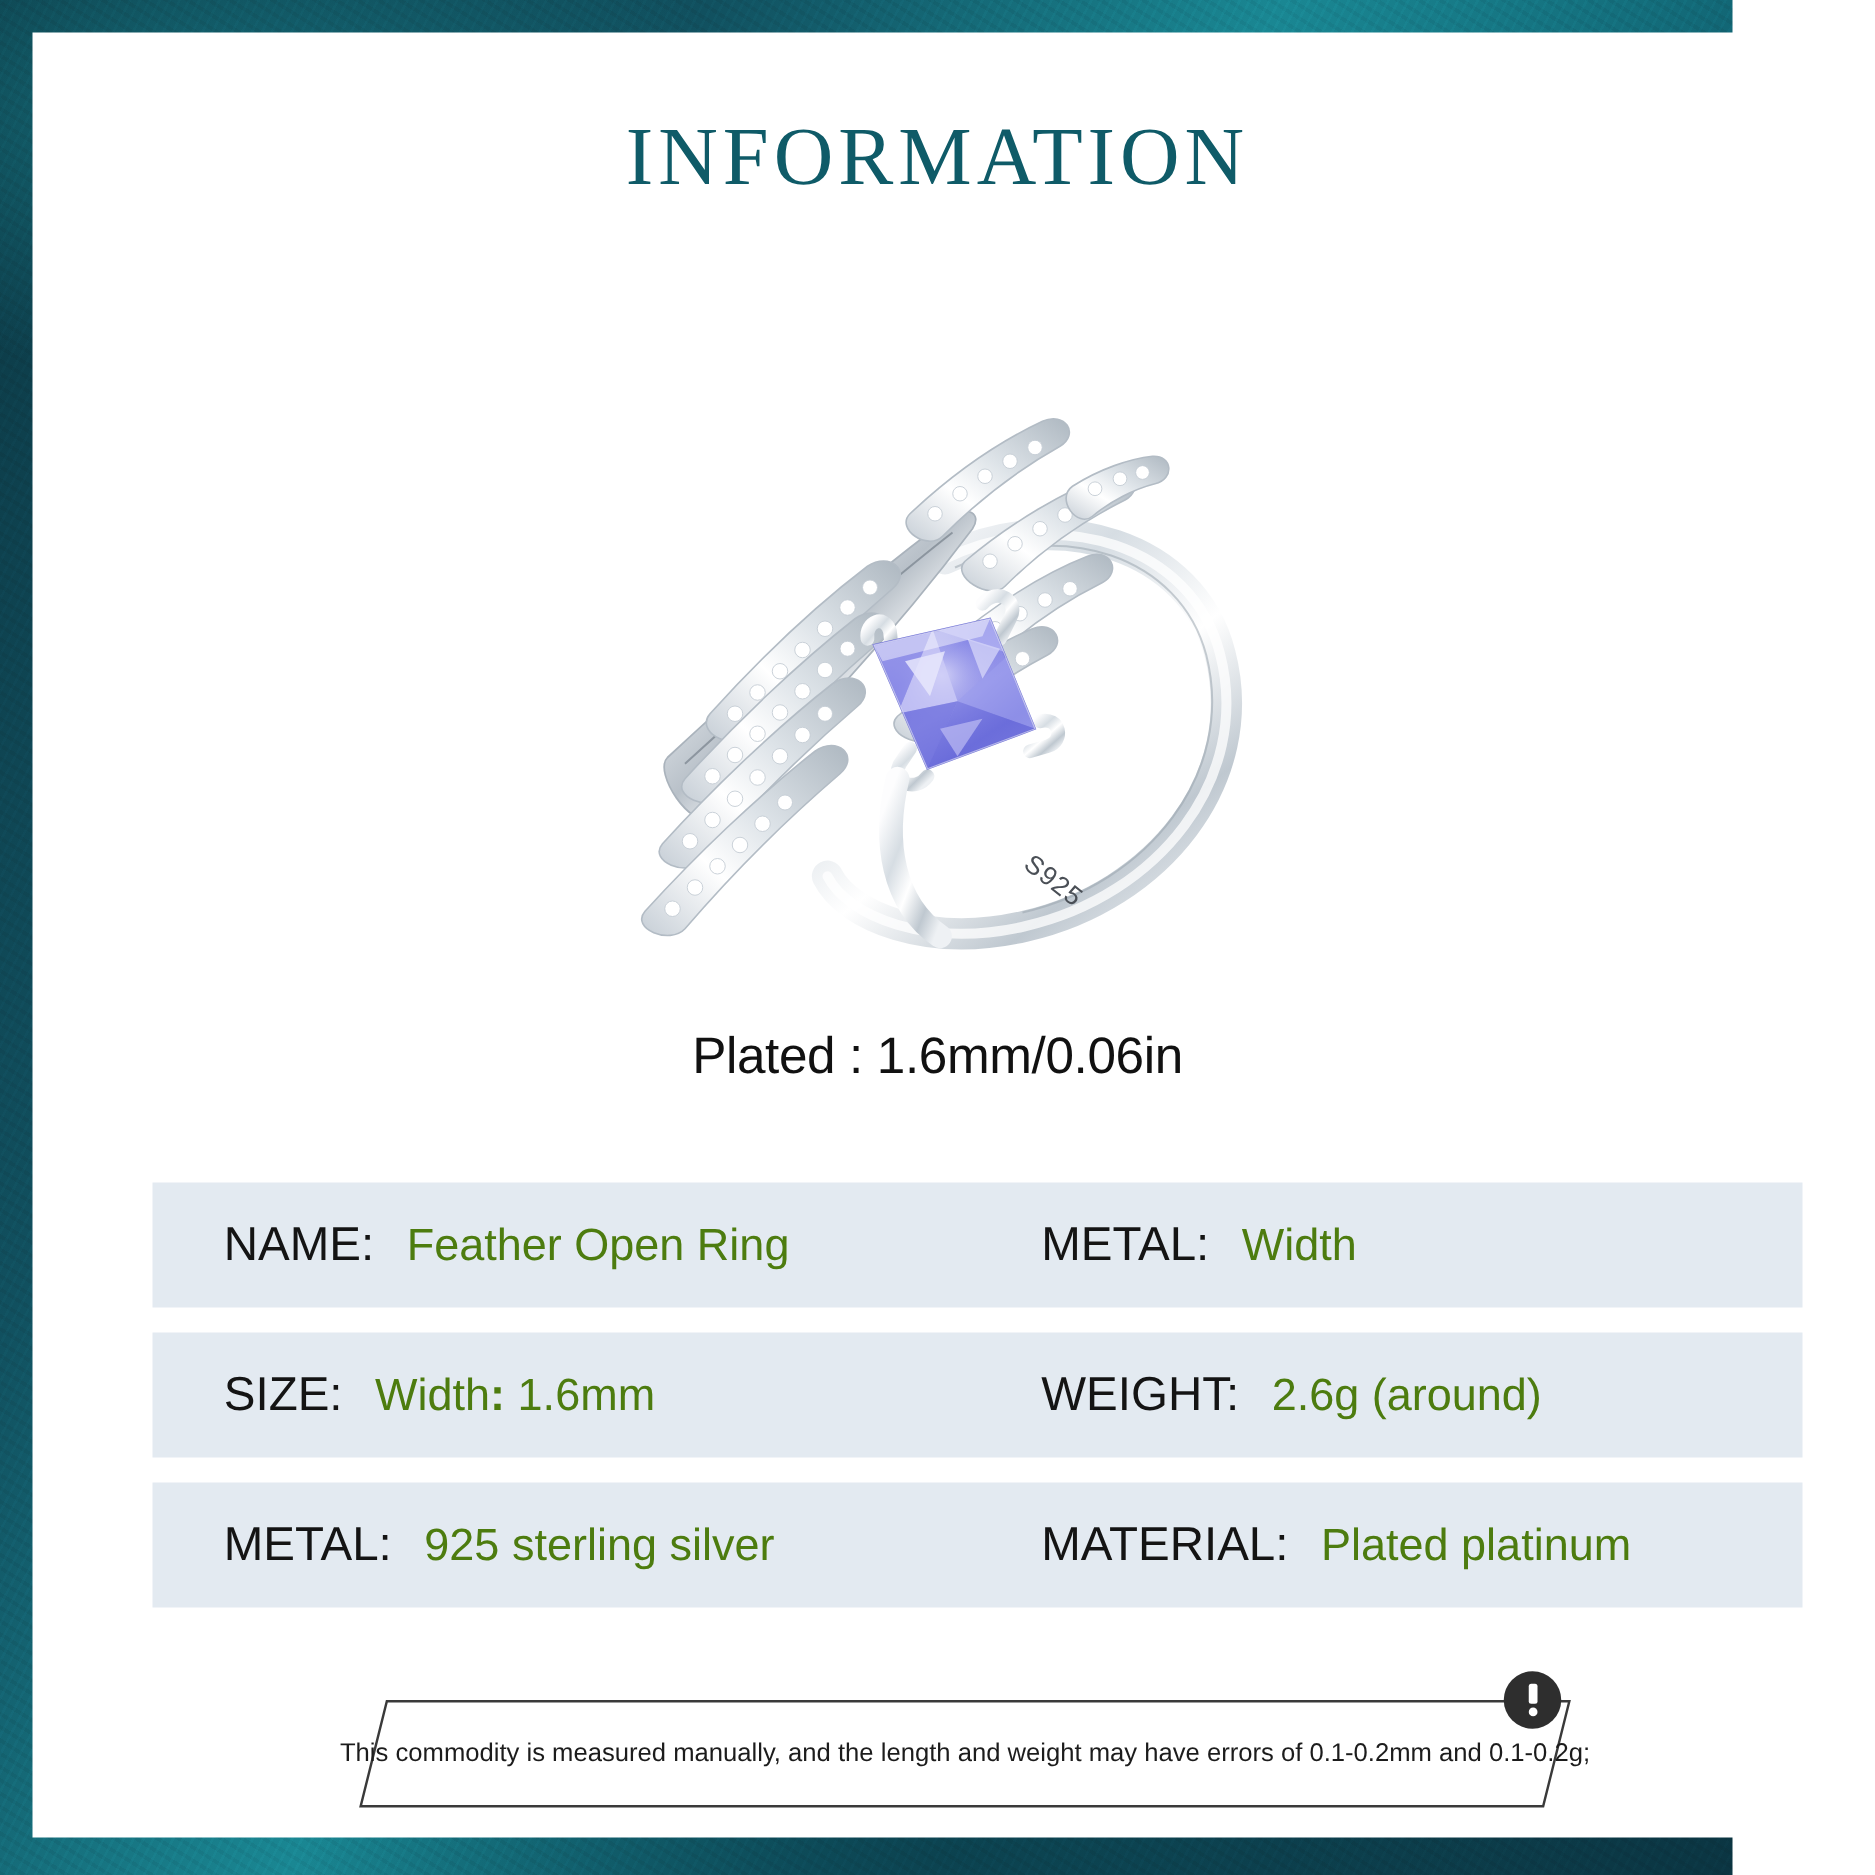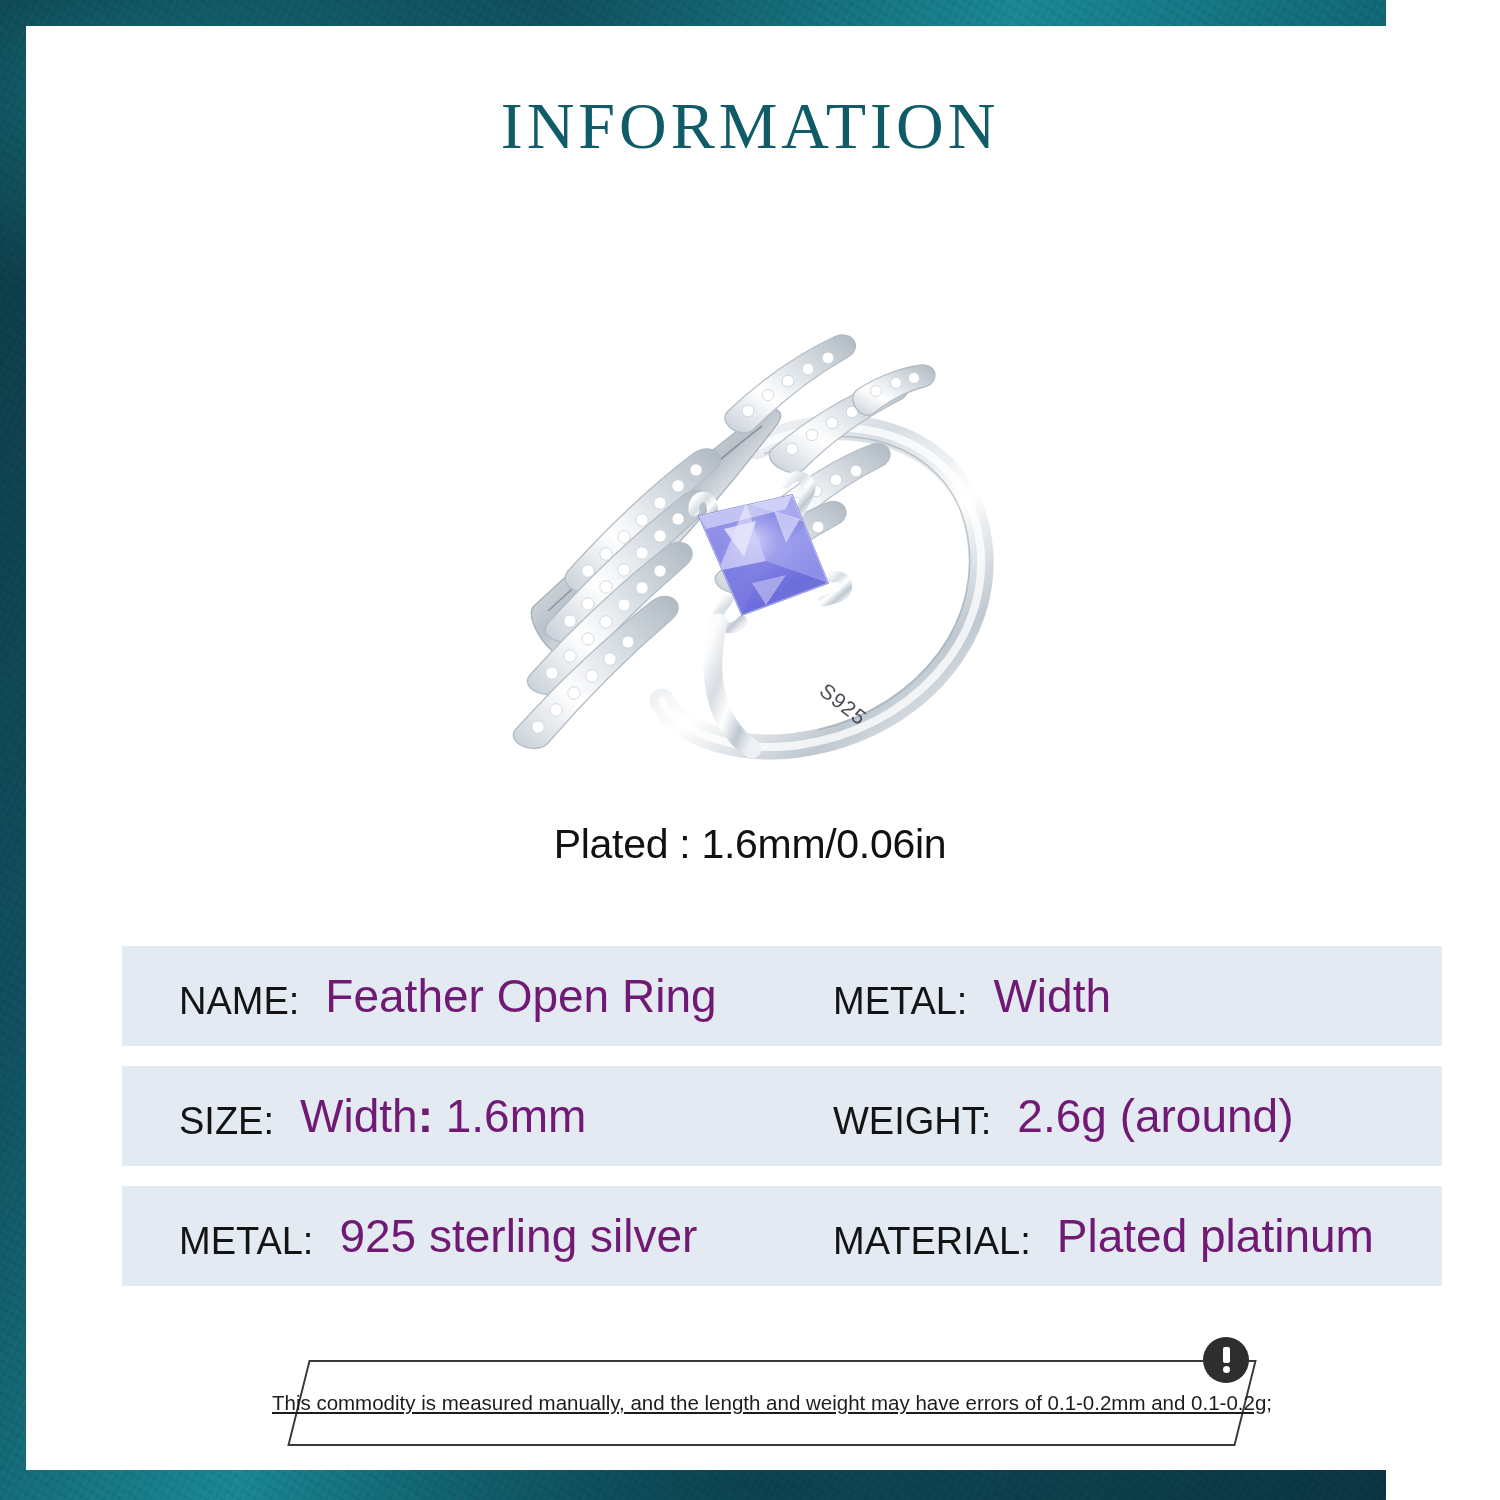--- a/index.html
+++ b/index.html
@@ -91,34 +91,34 @@
   }
   .spec-row {
     display: flex;
     height: 100px;
     background: #e3eaf1;
     margin-bottom: 20px;
     align-items: center;
   }
   .spec-cell {
     display: flex;
-    align-items: flex-end;
+    align-items: flex-start;
     white-space: nowrap;
   }
   .spec-cell.left  { width: 695px; padding-left: 57px; }
   .spec-cell.right { flex: 1; padding-left: 16px; }
 
   .spec-label {
     font-size: 38px;
     color: #141414;
     letter-spacing: 0px;
   }
   .spec-value {
-    font-size: 46px;
-    color: #701a75;
+    font-size: 36px;
+    color: #4d7c0f;
     margin-left: 26px;
     letter-spacing: 0px;
   }
   .bold-colon { font-weight: bold; }
 
   
   .note-wrap {
     position: absolute;
     left: 272px;
     top: 1334px;
@@ -139,21 +139,21 @@
     flex-direction: column;
     justify-content: center;
     align-items: center;
     gap: 5px;
     font-size: 20.5px;
     color: #1c1c1c;
     line-height: 1.18;
     text-align: center;
     padding: 0 60px;
   }
-  .note-line { white-space: nowrap; text-decoration: underline; }
+  .note-line { white-space: nowrap; }
 
   .warn-icon {
     position: absolute;
     left: 905px;
     top: -23px;
     width: 46px;
     height: 46px;
     border-radius: 50%;
     background: #2e2e2e;
     display: flex;

